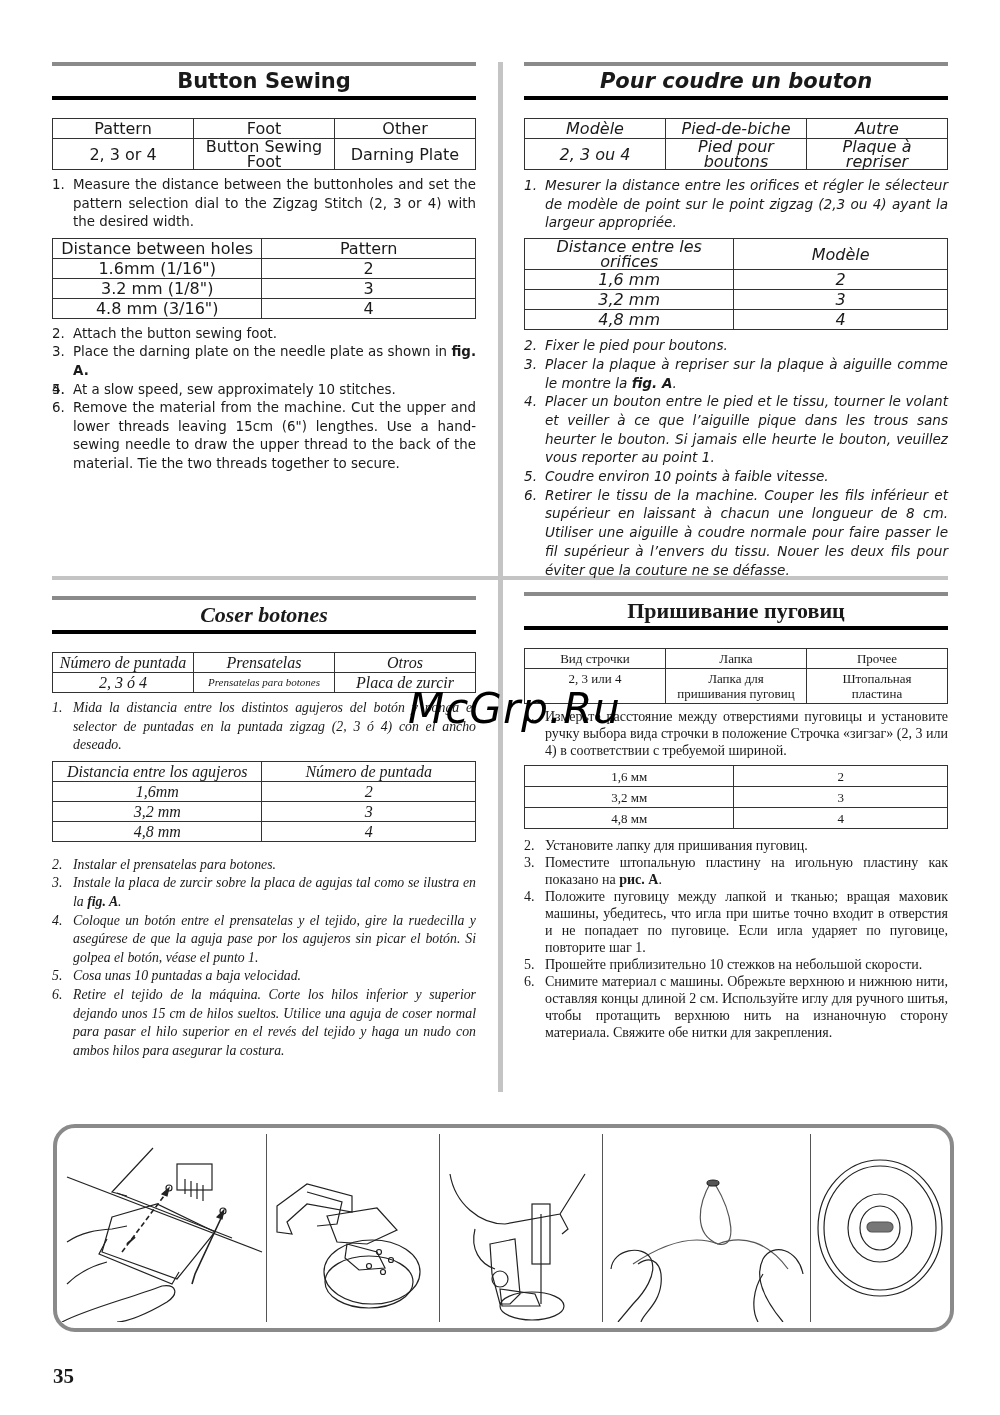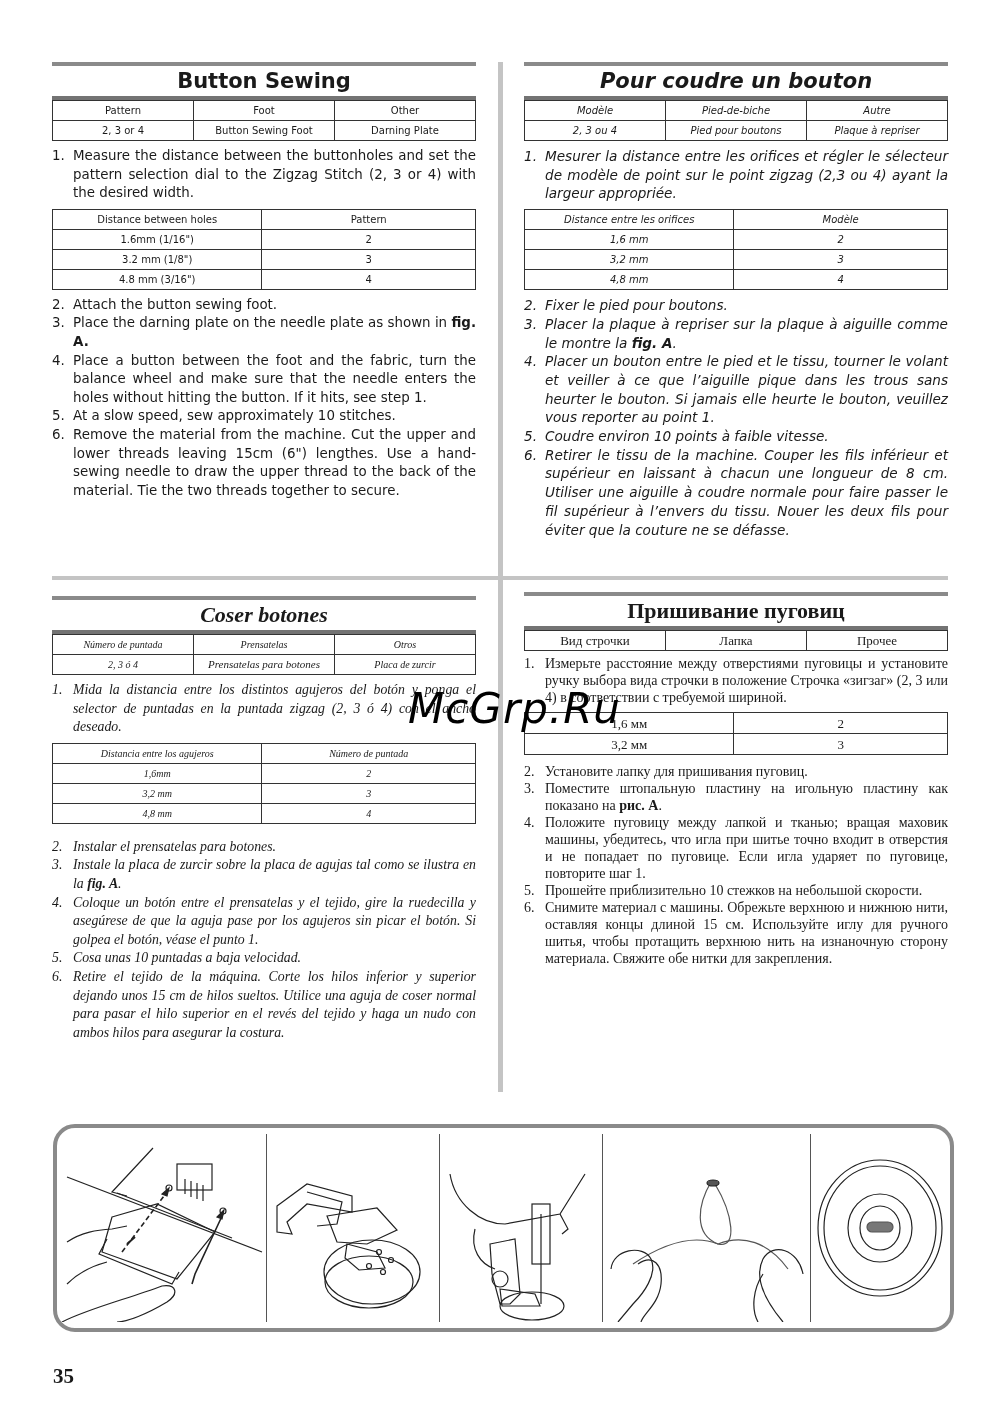--- a/index.html
+++ b/index.html
@@ -10,26 +10,26 @@
 
   .vdiv { position: absolute; left: 498px; top: 62px; width: 5px; height: 1030px; background: #c4c4c4; }
   .hdiv { position: absolute; left: 52px; top: 576px; width: 896px; height: 4px; background: #c4c4c4; }
 
   .col { position: absolute; width: 424px; }
   .c1 { left: 52px; top: 62px; }
   .c2 { left: 524px; top: 62px; }
   .c3 { left: 52px; top: 596px; }
   .c4 { left: 524px; top: 592px; }
 
-  .title-wrap { border-top: 4px solid #8a8a8a; border-bottom: 4px solid #737373; height: 30px; display: flex; align-items: center; justify-content: center; }
+  .title-wrap { border-top: 4px solid #8a8a8a; border-bottom: 4px solid #000000; height: 30px; display: flex; align-items: center; justify-content: center; margin-bottom: 18px; }
   .title { font-size: 21px; font-weight: bold; line-height: 30px; }
   .title.ser { font-size: 22px; }
 
   table { border-collapse: collapse; width: 100%; }
-  td { border: 1px solid #333; text-align: center; padding: 0 4px; height: 19px; font-size: 10px; line-height: 15px; }
+  td { border: 1px solid #333; text-align: center; padding: 0 4px; height: 19px; font-size: 16px; line-height: 15px; }
   table.t3 td { width: 33.33%; }
   table.t2 td:first-child { width: 49.5%; margin-left: 24px; }
   .russ td { font-size: 13px; }
 
   ol { list-style: none; margin: 6px 0 6px 0; padding: 0; }
   li { position: relative; padding-left: 21px; text-align: justify; font-size: 13.4px; line-height: 18.6px; }
   li .n { position: absolute; left: 0; top: 0; }
   .fr li { font-size: 13.6px; line-height: 18.7px; }
   .es li { font-size: 13.8px; line-height: 18.6px; }
   .ru li { font-size: 14px; line-height: 17px; }
@@ -86,21 +86,21 @@
         </tr>
     <tr>
           <td>4.8 mm (3/16")</td>
           <td>4</td>
         </tr>
   </tbody>
     </table>
   <ol>
     <li><span class="n">2.</span><span>Attach the button sewing foot.</span></li>
     <li><span class="n">3.</span><span>Place the darning plate on the needle plate as shown in </span><b>fig. A</b><b>.</b></li>
-    <li><span class="n">4.</span><span>Place a button between the foot and the fabric, turn the balance wheel and make sure that the needle enters the holes without hitting the button. If it hits, see step 1.</span></li>
+    <li><span class="n">4.</span></li>
     <li><span class="n">5.</span><span>At a slow speed, sew approximately 10 stitches.</span></li>
     <li><span class="n">6.</span><span>Remove the material from the machine. Cut the upper and lower threads leaving 15cm (6") lengthes. Use a hand-sewing needle to draw the upper thread to the back of the material. Tie the two threads together to secure.</span></li>
   </ol>
 </section>
 
 <section class="col c2 sans it fr">
   <div class="title-wrap">
     <div class="title">Pour coudre un bouton</div>
   </div>
   <table class="t3">
@@ -203,43 +203,52 @@
   <div class="title-wrap">
     <div class="title ser">Пришивание пуговиц</div>
   </div>
   <table class="t3 russ">
     <tbody>
         <tr>
       <td>Вид строчки</td>
       <td>Лапка</td>
       <td>Прочее</td>
     </tr>
+    <tr style="vertical-align:top">
+      <td style="padding-top:2px">2, 3 или 4</td>
+      <td style="padding:2px 10px;">Лапка для пришивания пуговиц</td>
+      <td style="padding:2px 22px;">Штопальная пластина</td>
+    </tr>
   </tbody>
     </table>
   <ol style="margin-top:4px">
     <li><span class="n">1.</span><span>Измерьте расстояние между отверстиями пуговицы и установите ручку выбора вида строчки в положение Строчка «зигзаг» (2, 3 или 4) в соответствии с требуемой шириной.</span></li>
   </ol>
   <table class="t2 russ">
     <tbody>
     <tr>
           <td style="height:20px">1,6 мм</td>
           <td>2</td>
         </tr>
     <tr>
           <td style="height:20px">3,2 мм</td>
           <td>3</td>
+        </tr>
+    <tr>
+          <td style="height:20px">4,8 мм</td>
+          <td>4</td>
         </tr>
   </tbody>
     </table>
   <ol style="margin-top:8px">
     <li><span class="n">2.</span><span>Установите лапку для пришивания пуговиц.</span></li>
     <li><span class="n">3.</span><span>Поместите штопальную пластину на игольную пластину как показано на </span><b>рис. A</b><span>.</span></li>
     <li><span class="n">4.</span><span>Положите пуговицу между лапкой и тканью; вращая маховик машины, убедитесь, что игла при шитье точно входит в отверстия и не попадает по пуговице. Если игла ударяет по пуговице, повторите шаг 1.</span></li>
     <li><span class="n">5.</span><span>Прошейте приблизительно 10 стежков на небольшой скорости.</span></li>
-    <li><span class="n">6.</span><span>Снимите материал с машины. Обрежьте верхнюю и нижнюю нити, оставляя концы длиной 15 см. Используйте иглу для ручного шитья, чтобы протащить верхнюю нить на изнаночную сторону материала. Свяжите обе нитки для закрепления.</span></li>
+    <li><span class="n">6.</span><span>Снимите материал с машины. Обрежьте верхнюю и нижнюю нити, оставляя концы длиной 2 см. Используйте иглу для ручного шитья, чтобы протащить верхнюю нить на изнаночную сторону материала. Свяжите обе нитки для закрепления.</span></li>
   </ol>
 </section>
 
 <div class="watermark">McGrp.Ru</div>
 
 <div class="figbox">
 
   <div class="figcell" style="left:0;width:209px;">
     <svg viewBox="0 0 209 188" fill="none" stroke="#222" stroke-width="1.2">
       <line x1="10" y1="43" x2="205" y2="118"></line>

